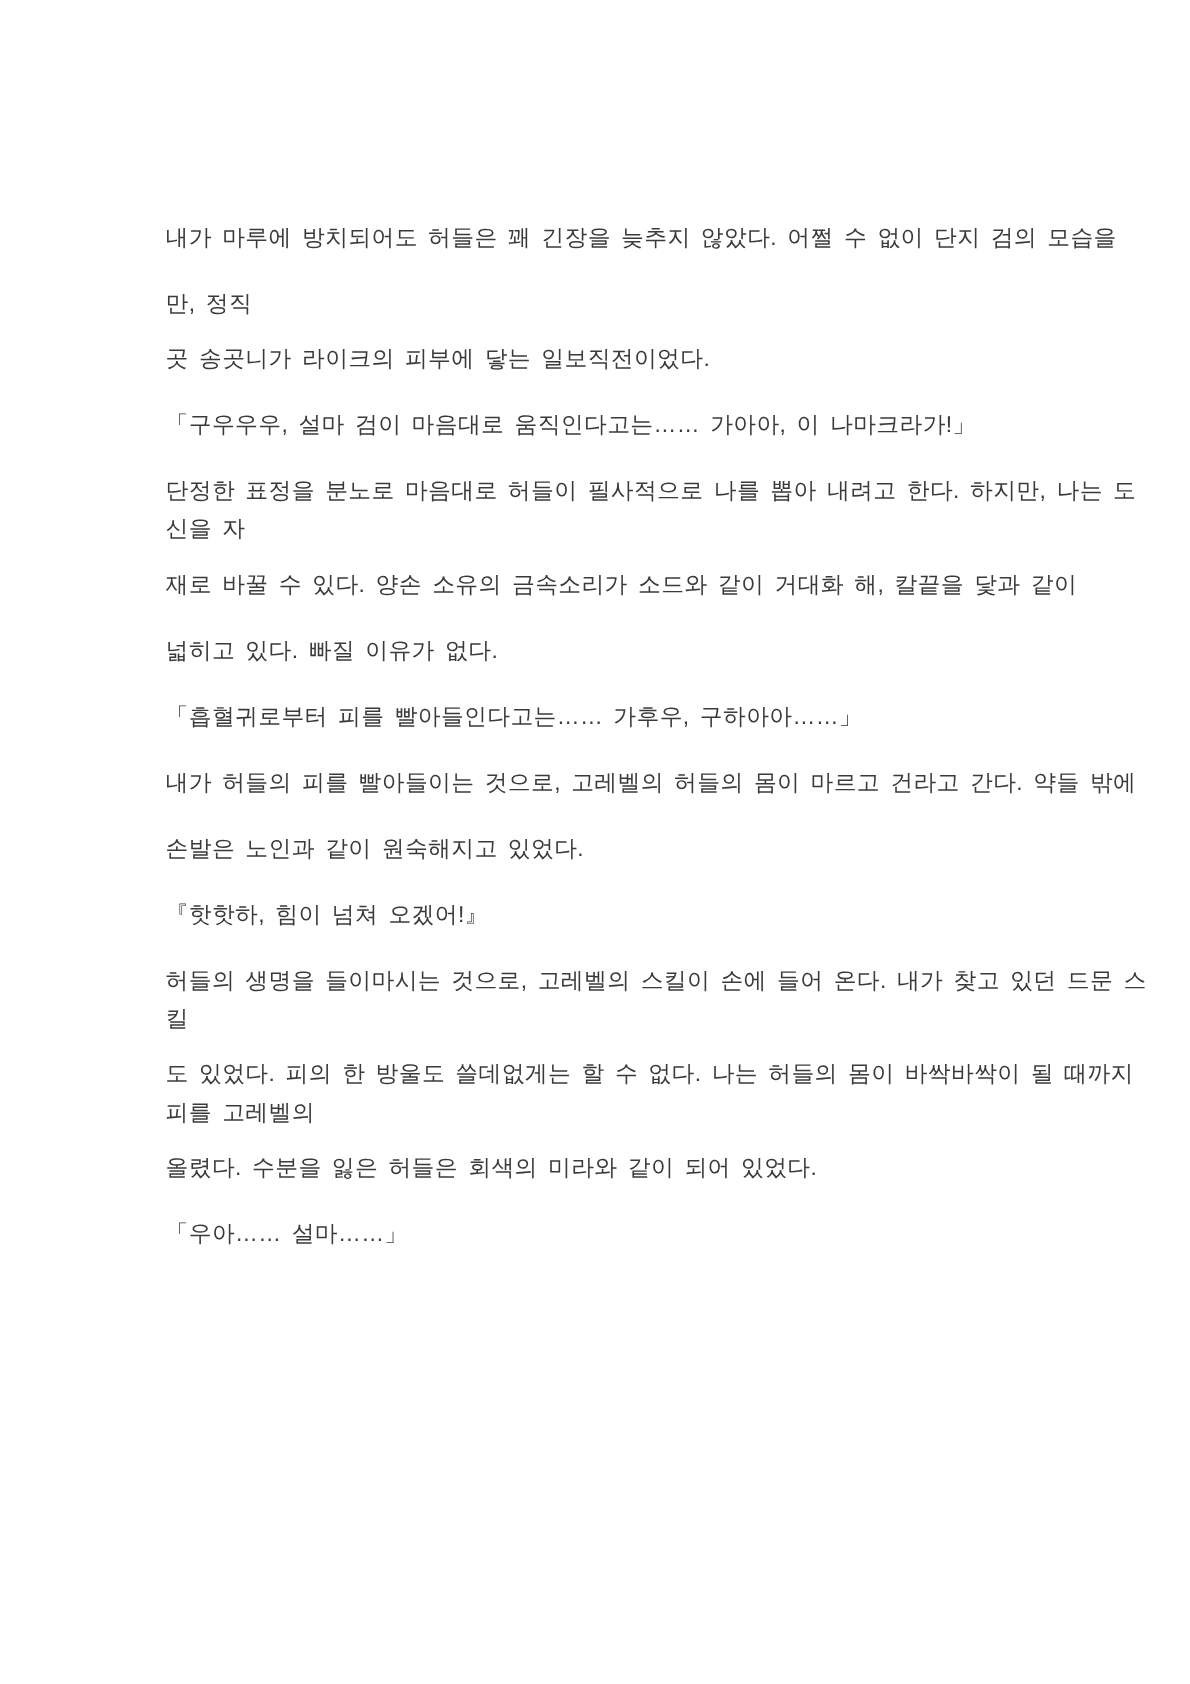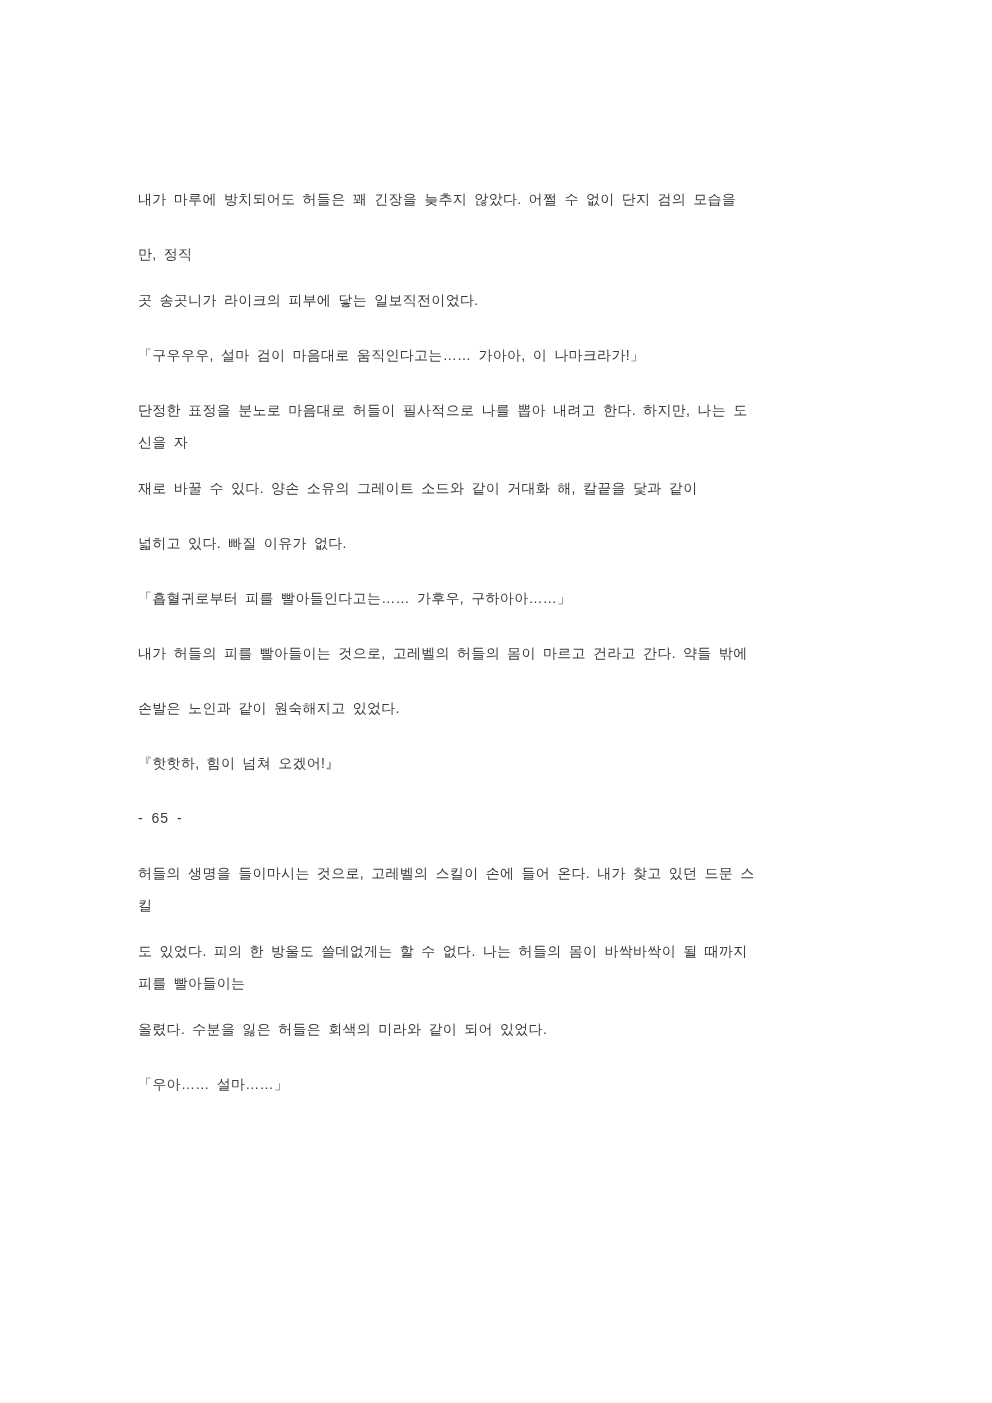--- a/index.html
+++ b/index.html
@@ -10,21 +10,21 @@
   .page {
     position: relative;
     width: 992px;
     height: 1403px;
     margin: 0 auto;
     background: #ffffff;
     box-sizing: border-box;
     padding: 183px 135px 40px 138px;
     overflow: hidden;
     font-family: "Liberation Sans", "DejaVu Sans", sans-serif;
-    font-size: 14px;
+    font-size: 19px;
     color: #3a3a3a;
   }
   .para {
     margin: 0 0 23px 0;
   }
   .para.tight {
     margin-bottom: 14px;
   }
   .line {
     line-height: 32px;
@@ -57,21 +57,21 @@
   <div class="para">
     <div class="line">「구우우우, 설마 검이 마음대로 움직인다고는…… 가아아, 이 나마크라가!」</div>
   </div>
 
   <div class="para tight">
     <div class="line">단정한 표정을 분노로 마음대로 허들이 필사적으로 나를 뽑아 내려고 한다. 하지만, 나는 도</div>
     <div class="line">신을 자</div>
   </div>
 
   <div class="para">
-    <div class="line">재로 바꿀 수 있다. 양손 소유의 그레이트 소드와 같이 거대화 해, 칼끝을 닻과 같이</div>
+    <div class="line">재로 바꿀 수 있다. 양손 소유의 금속소리가 소드와 같이 거대화 해, 칼끝을 닻과 같이</div>
   </div>
 
   <div class="para">
     <div class="line">넓히고 있다. 빠질 이유가 없다.</div>
   </div>
 
   <div class="para">
     <div class="line">「흡혈귀로부터 피를 빨아들인다고는…… 가후우, 구하아아……」</div>
   </div>
 
@@ -80,32 +80,29 @@
   </div>
 
   <div class="para">
     <div class="line">손발은 노인과 같이 원숙해지고 있었다.</div>
   </div>
 
   <div class="para">
     <div class="line">『핫핫하, 힘이 넘쳐 오겠어!』</div>
   </div>
 
-  <div class="para page-number">
-    <div class="line">- 65 -</div>
-  </div>
 
   <div class="para tight">
     <div class="line">허들의 생명을 들이마시는 것으로, 고레벨의 스킬이 손에 들어 온다. 내가 찾고 있던 드문 스</div>
     <div class="line">킬</div>
   </div>
 
   <div class="para tight">
     <div class="line">도 있었다. 피의 한 방울도 쓸데없게는 할 수 없다. 나는 허들의 몸이 바싹바싹이 될 때까지</div>
-    <div class="line">피를 빨아들이는</div>
+    <div class="line">피를 고레벨의</div>
   </div>
 
   <div class="para">
     <div class="line">올렸다. 수분을 잃은 허들은 회색의 미라와 같이 되어 있었다.</div>
   </div>
 
   <div class="para">
     <div class="line">「우아…… 설마……」</div>
   </div>
 

